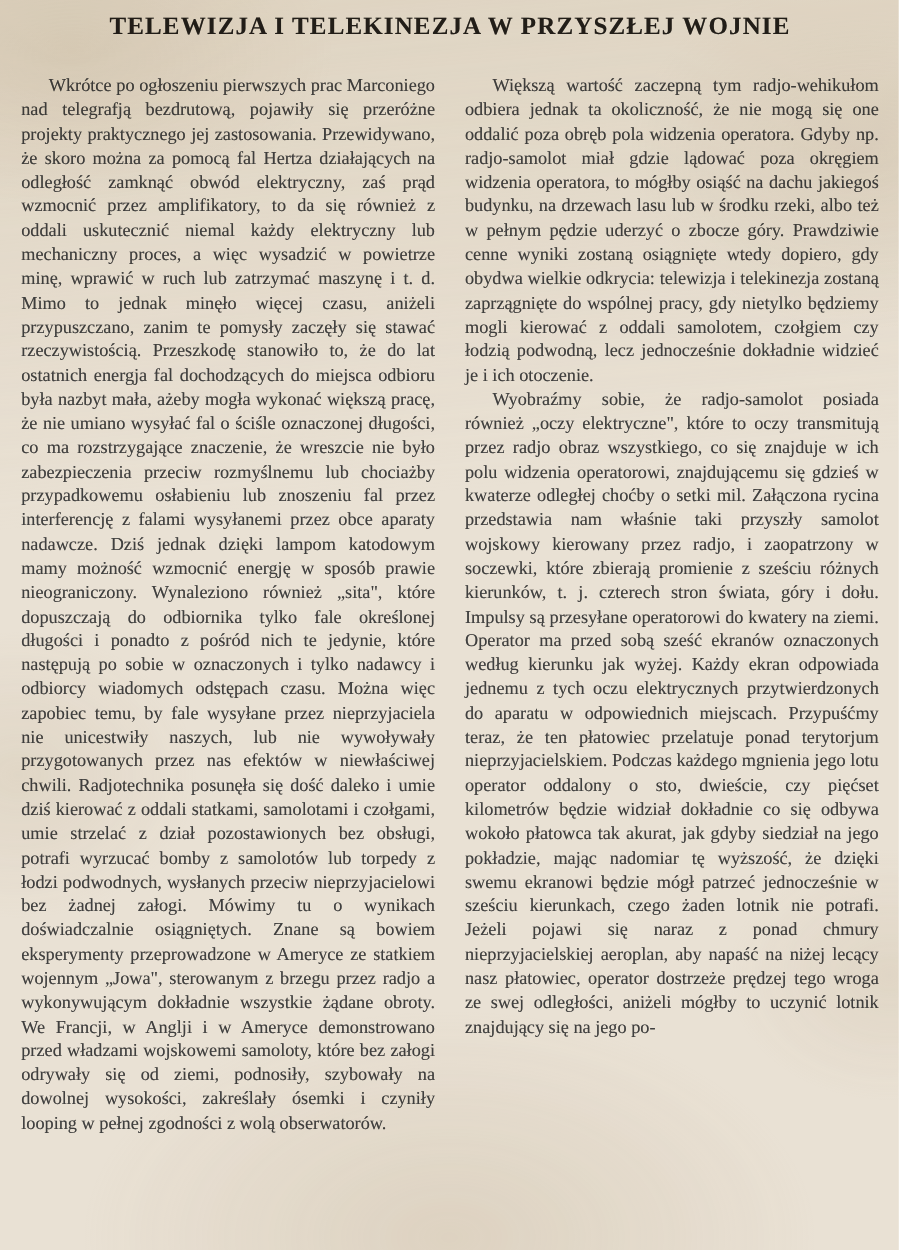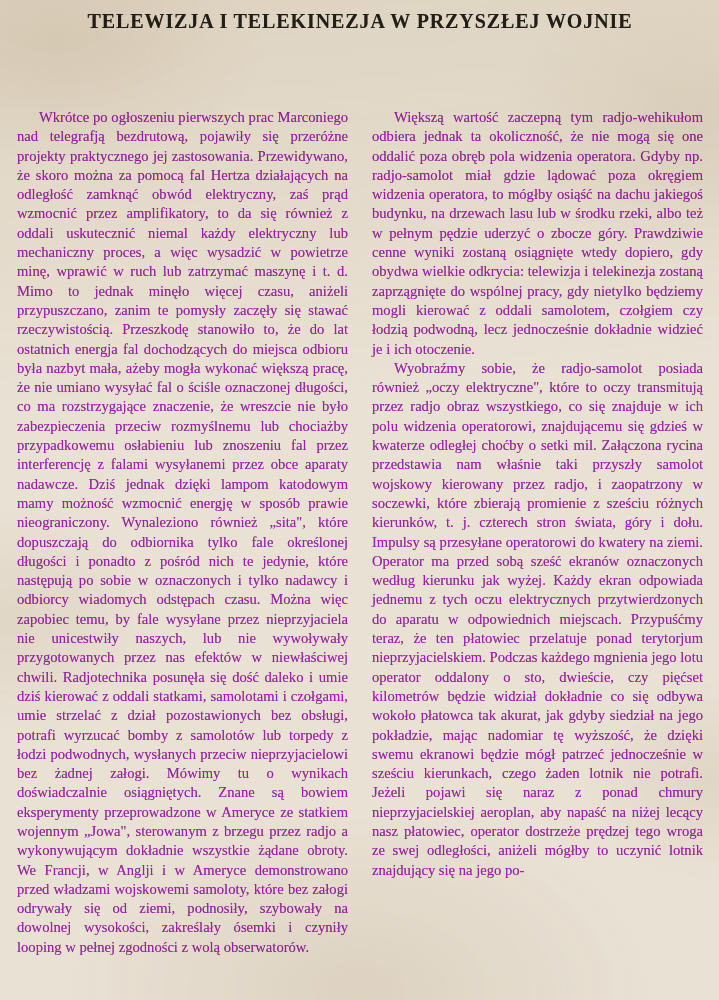--- a/index.html
+++ b/index.html
@@ -66,22 +66,21 @@
     display: flex;
     justify-content: space-between;
   }
   .col {
     width: 331px;
     font-size: 14.6px;
     line-height: 19.3px;
     text-align: justify;
     text-justify: inter-word;
     hyphens: manual;
-    color: #a21caf;
-    margin-top: 48px;
+    color: #404040;
   }
   .col p {
     margin: 0;
     text-indent: 22px;
   }
   
   .col, .title {
     text-shadow: 0 0 0.45px rgba(43,38,32,0.45);
   }
 </style>

